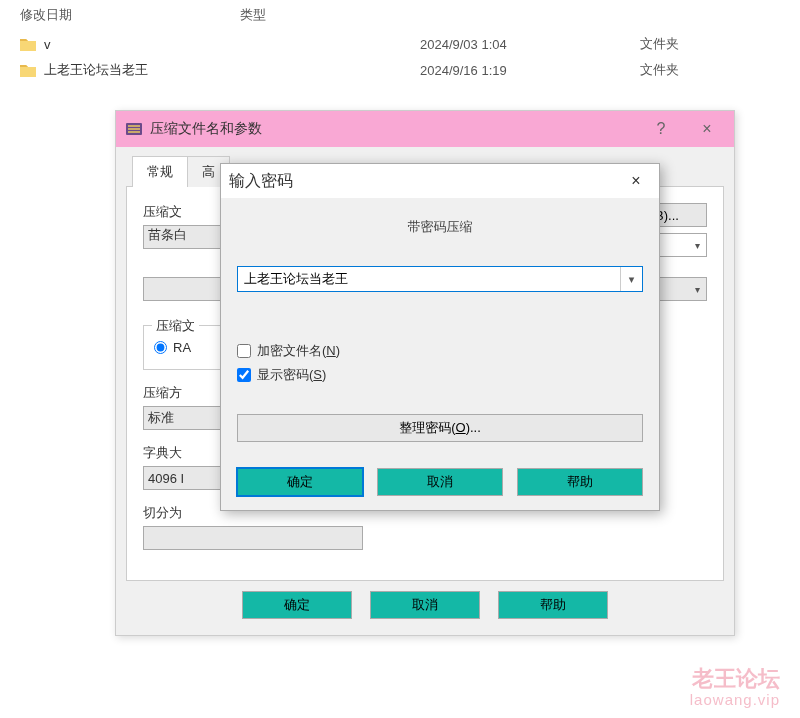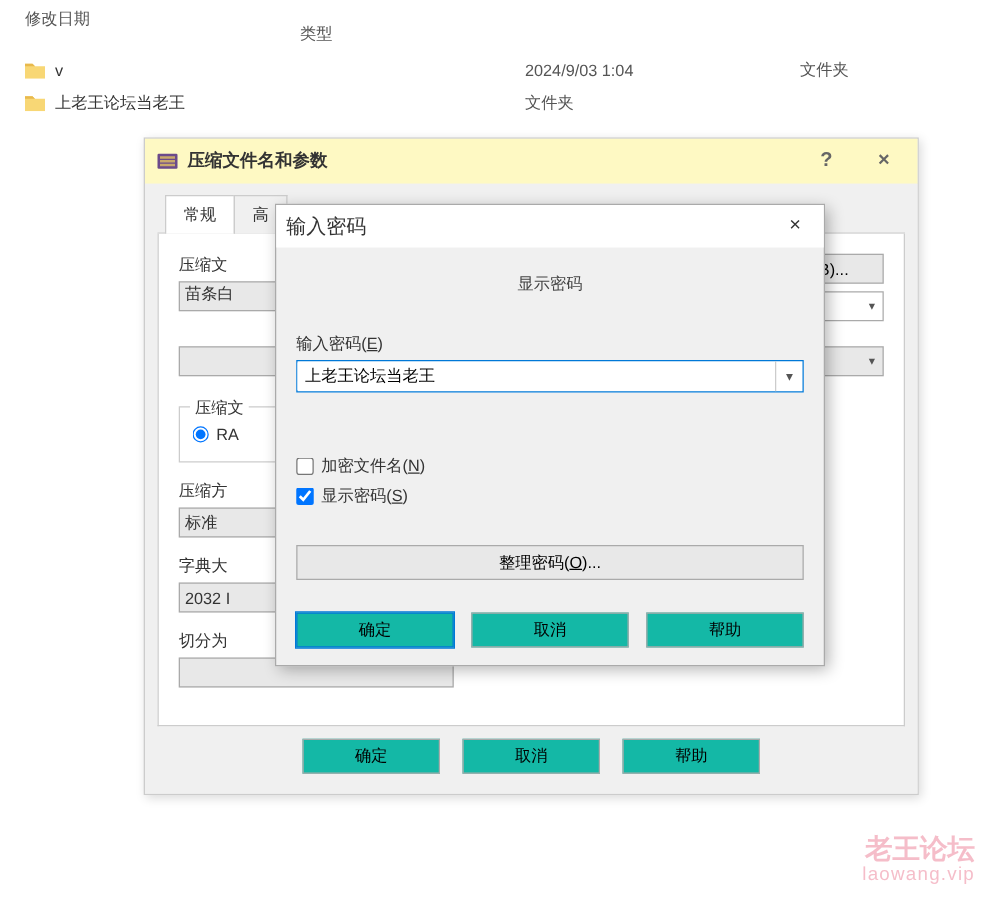--- a/index.html
+++ b/index.html
@@ -16,21 +16,21 @@
     
     .explorer-header {
       display: flex;
       padding: 6px 20px;
       color: #555;
       font-size: 13px;
       border-bottom: 1px solid transparent;
     }
     .explorer-header .col-name { width: 400px; }
     .explorer-header .col-date { width: 220px; }
-    .explorer-header .col-type { flex: 1; margin-top: 12px; }
+    .explorer-header .col-type { flex: 1; }
     .file-row {
       display: flex;
       align-items: center;
       padding: 2px 20px;
       height: 26px;
       color: #333;
     }
     .file-row .col-name { width: 400px; display: flex; align-items: center; }
     .file-row .col-date { width: 220px; color: #555; }
     .file-row .col-type { flex: 1; color: #555; }
@@ -45,23 +45,22 @@
       left: 115px; top: 110px;
       width: 620px;
       background: #f0f0f0;
       border: 1px solid #ccc;
       box-shadow: 2px 2px 8px rgba(0,0,0,0.15);
     }
     .dialog-titlebar {
       display: flex;
       align-items: center;
       height: 36px;
-      background: #fef9c3;
+      background: #f9a8d4;
       padding: 0 4px 0 8px;
-      font-weight: bold;
     }
     .dialog-titlebar .title-icon { width: 20px; height: 20px; margin-right: 6px; }
     .dialog-titlebar .title-text { flex: 1; color: #333; font-size: 14px; }
     .dialog-titlebar .title-btn {
       width: 46px; height: 32px;
       display: flex; align-items: center; justify-content: center;
       color: #666; font-size: 16px;
     }
     .dialog-body {
       padding: 8px 10px 12px 10px;
@@ -237,20 +236,21 @@
 <div class="file-row">
   <div class="col-name">
     <span class="folder-icon">
       <svg viewBox="0 0 16 14">
           <path d="M0 2 L6 2 L8 4 L16 4 L16 14 L0 14 Z" fill="#f8d775"></path>
           <path d="M0 2 L6 2 L8 4 L0 4 Z" fill="#e8b94d"></path>
         </svg>
     </span>
     <span>上老王论坛当老王</span>
   </div>
+  <div class="col-date">2024/9/16 1:19</div>
   <div class="col-type">文件夹</div>
 </div>
 
 <div class="dialog-main">
   <div class="dialog-titlebar">
     <span class="title-icon">
       <svg viewBox="0 0 20 20">
           <rect x="2" y="4" width="16" height="12" rx="1" fill="#6b4a8a"></rect>
           <rect x="4" y="6" width="12" height="2" fill="#c9a86b"></rect>
           <rect x="4" y="9" width="12" height="2" fill="#c9a86b"></rect>
@@ -299,21 +299,21 @@
           </div>
           <div class="field-block" style="margin-top:14px">
             <span class="field-label">压缩方</span>
             <div class="dropdown grey">
               <span>标准</span>
             </div>
           </div>
           <div class="field-block">
             <span class="field-label">字典大</span>
             <div class="dropdown grey">
-              <span>2032 I</span>
+              <span>4096 I</span>
             </div>
           </div>
           <div class="field-block">
             <span class="field-label">切分为</span>
             <div class="dropdown grey">
                 <span></span>
               </div>
           </div>
         </div>
         <div class="right" style="width:320px"></div>
@@ -326,25 +326,22 @@
     </div>
   </div>
 </div>
 
 <div class="dialog-pwd">
   <div class="titlebar">
     <span class="txt">输入密码</span>
     <span class="close">×</span>
   </div>
   <div class="pwd-body">
-    <div class="pwd-subtitle">显示密码</div>
-
-    <div style="margin-bottom:4px">
-      <span>输入密码(</span><span class="underline">E</span><span>)</span>
-    </div>
+    <div class="pwd-subtitle">带密码压缩</div>
+
     <div class="pwd-input-row">
       <input type="text" value="上老王论坛当老王" style="">
       <div class="dd">▾</div>
     </div>
 
     <label class="check-row">
       <input type="checkbox" style="">
       <span>
         <span>加密文件名(</span><span class="underline">N</span><span>)</span>
       </span>

